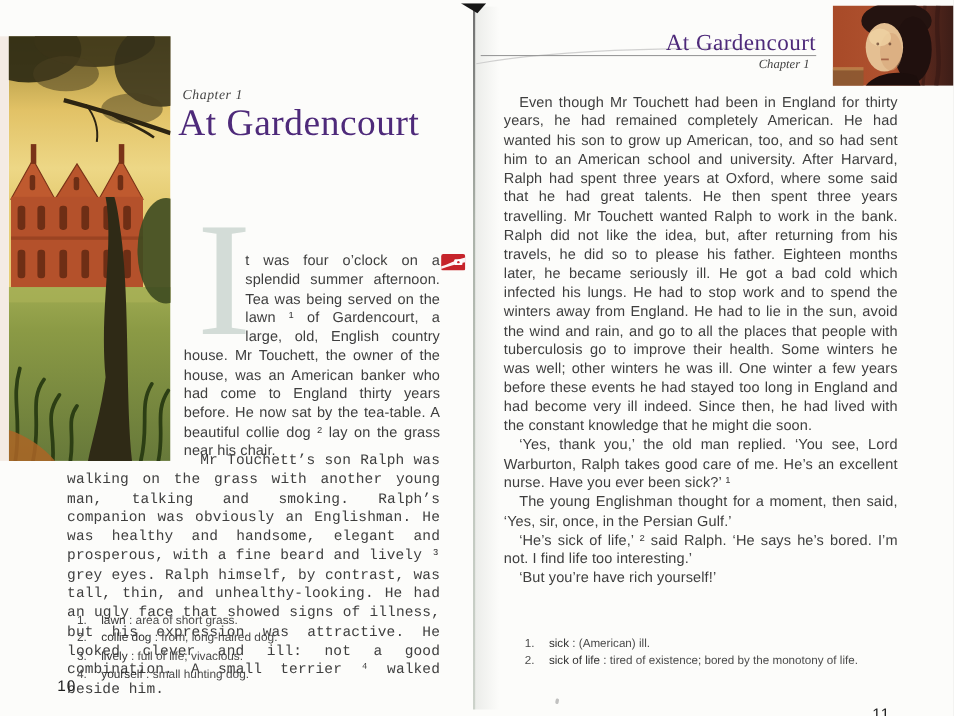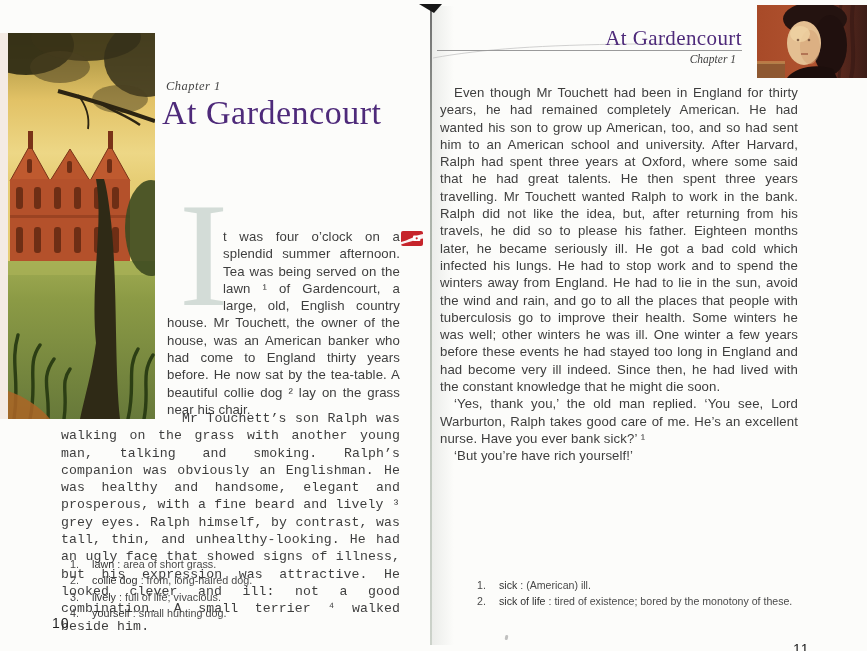--- a/index.html
+++ b/index.html
@@ -26,21 +26,21 @@
   .dropcap-float { float:left; width:56px; height:70px; overflow:visible; }
   .dropcap { display:block; font-family:"Liberation Serif", serif; font-size:148px; line-height:0.78; color:#d3dcd7; margin-left:12px; margin-top:-30px; }
   .para2 { position:absolute; left:61px; top:410px; width:339px; text-indent:121px;font-family:Liberation Mono, monospace; }
   .audio-icon { position:absolute; left:401px; top:231px; width:22px; height:15px; }
   
   .header-block { position:absolute; left:437px; top:26px; width:305px; text-align:right; }
   .title-right { font-family:"Liberation Serif", serif; font-size:21px; color:#4e2a7a; letter-spacing:0.4px; }
   .header-rule { position:absolute; left:437px; top:50px; width:305px; height:1px; background:#9a9a9a; }
   .chapter-right { position:absolute; left:437px; top:53px; width:305px; text-align:right; font-family:"Liberation Serif", serif; font-style:italic; font-size:11.5px; color:#3f3f3f; padding-right:6px; }
   .portrait { position:absolute; left:757px; top:5px; width:110px; height:73px; }
-  .right-body { position:absolute; left:440px; top:84px; width:358px; }
+  .right-body { position:absolute; left:458px; top:84px; width:358px; }
   .right-body p { text-indent:14px; }
   
   .seam-line { position:absolute; left:430px; top:6px; width:2px; height:639px;
     background:linear-gradient(#6f6f6f, #aab1a8 30%, #c2c9c0 70%, #ccd2ca); }
   .seam-shadow { position:absolute; left:432px; top:6px; width:22px; height:639px;
     background:linear-gradient(90deg, rgba(90,100,90,0.10), rgba(0,0,0,0)); }
   .top-wedge { position:absolute; left:417px; top:0; width:26px; height:10px; }
   .curl-line { position:absolute; left:432px; top:40px; width:260px; height:24px; }
   .scan-dot { position:absolute; left:505px; top:635px; width:3px; height:5px; background:#8f8f8f; opacity:0.55; border-radius:2px; transform:rotate(12deg); }
 </style>
@@ -213,31 +213,33 @@
         <circle cx="41" cy="35" r="1.3" fill="#6e4a36" opacity="0.8"></circle>
         <circle cx="52" cy="35" r="1.3" fill="#6e4a36" opacity="0.8"></circle>
         <path d="M44,49 L51,49" stroke="#a05a40" stroke-width="1.6" opacity="0.85"></path>
         <rect x="0" y="58" width="28" height="15" fill="#8a5a32" opacity="0.85"></rect>
         <rect x="0" y="56" width="28" height="3" fill="#c89a5a" opacity="0.6"></rect>
       </svg>
     </div>
 
     <div class="right-body body-text">
       <p>Even though Mr Touchett had been in England for thirty years, he had remained completely American. He had wanted his son to grow up American, too, and so had sent him to an American school and university. After Harvard, Ralph had spent three years at Oxford, where some said that he had great talents. He then spent three years travelling. Mr Touchett wanted Ralph to work in the bank. Ralph did not like the idea, but, after returning from his travels, he did so to please his father. Eighteen months later, he became seriously ill. He got a bad cold which infected his lungs. He had to stop work and to spend the winters away from England. He had to lie in the sun, avoid the wind and rain, and go to all the places that people with tuberculosis go to improve their health. Some winters he was well; other winters he was ill. One winter a few years before these events he had stayed too long in England and had become very ill indeed. Since then, he had lived with the constant knowledge that he might die soon.</p>
-      <p>‘Yes, thank you,’ the old man replied. ‘You see, Lord Warburton, Ralph takes good care of me. He’s an excellent nurse. Have you ever bank sick?’ ¹</p>
+      <p>‘Yes, thank you,’ the old man replied. ‘You see, Lord Warburton, Ralph takes good care of me. He’s an excellent nurse. Have you ever been sick?’ ¹</p>
+      <p>The young Englishman thought for a moment, then said, ‘Yes, sir, once, in the Persian Gulf.’</p>
+      <p>‘He’s sick of life,’ ² said Ralph. ‘He says he’s bored. I’m not. I find life too interesting.’</p>
       <p>‘But you’re have rich yourself!’</p>
     </div>
 
     <div class="footnotes" style="left:477px; top:577px; width:332px; font-size:10.6px;">
       <div class="fn-row">
         <span class="fn-num">1.</span>
         <span><span class="fn-term">sick</span><span>: (American) ill.</span></span>
       </div>
       <div class="fn-row">
         <span class="fn-num">2.</span>
-        <span><span class="fn-term">sick of life</span><span>: tired of existence; bored by the monotony of these.</span></span>
+        <span><span class="fn-term">sick of life</span><span>: tired of existence; bored by the monotony of life.</span></span>
       </div>
     </div>
 
     <div class="pagenum" style="left:793px; top:641px;">11</div>
   </div>
 
 </div>
 
 </body></html>

